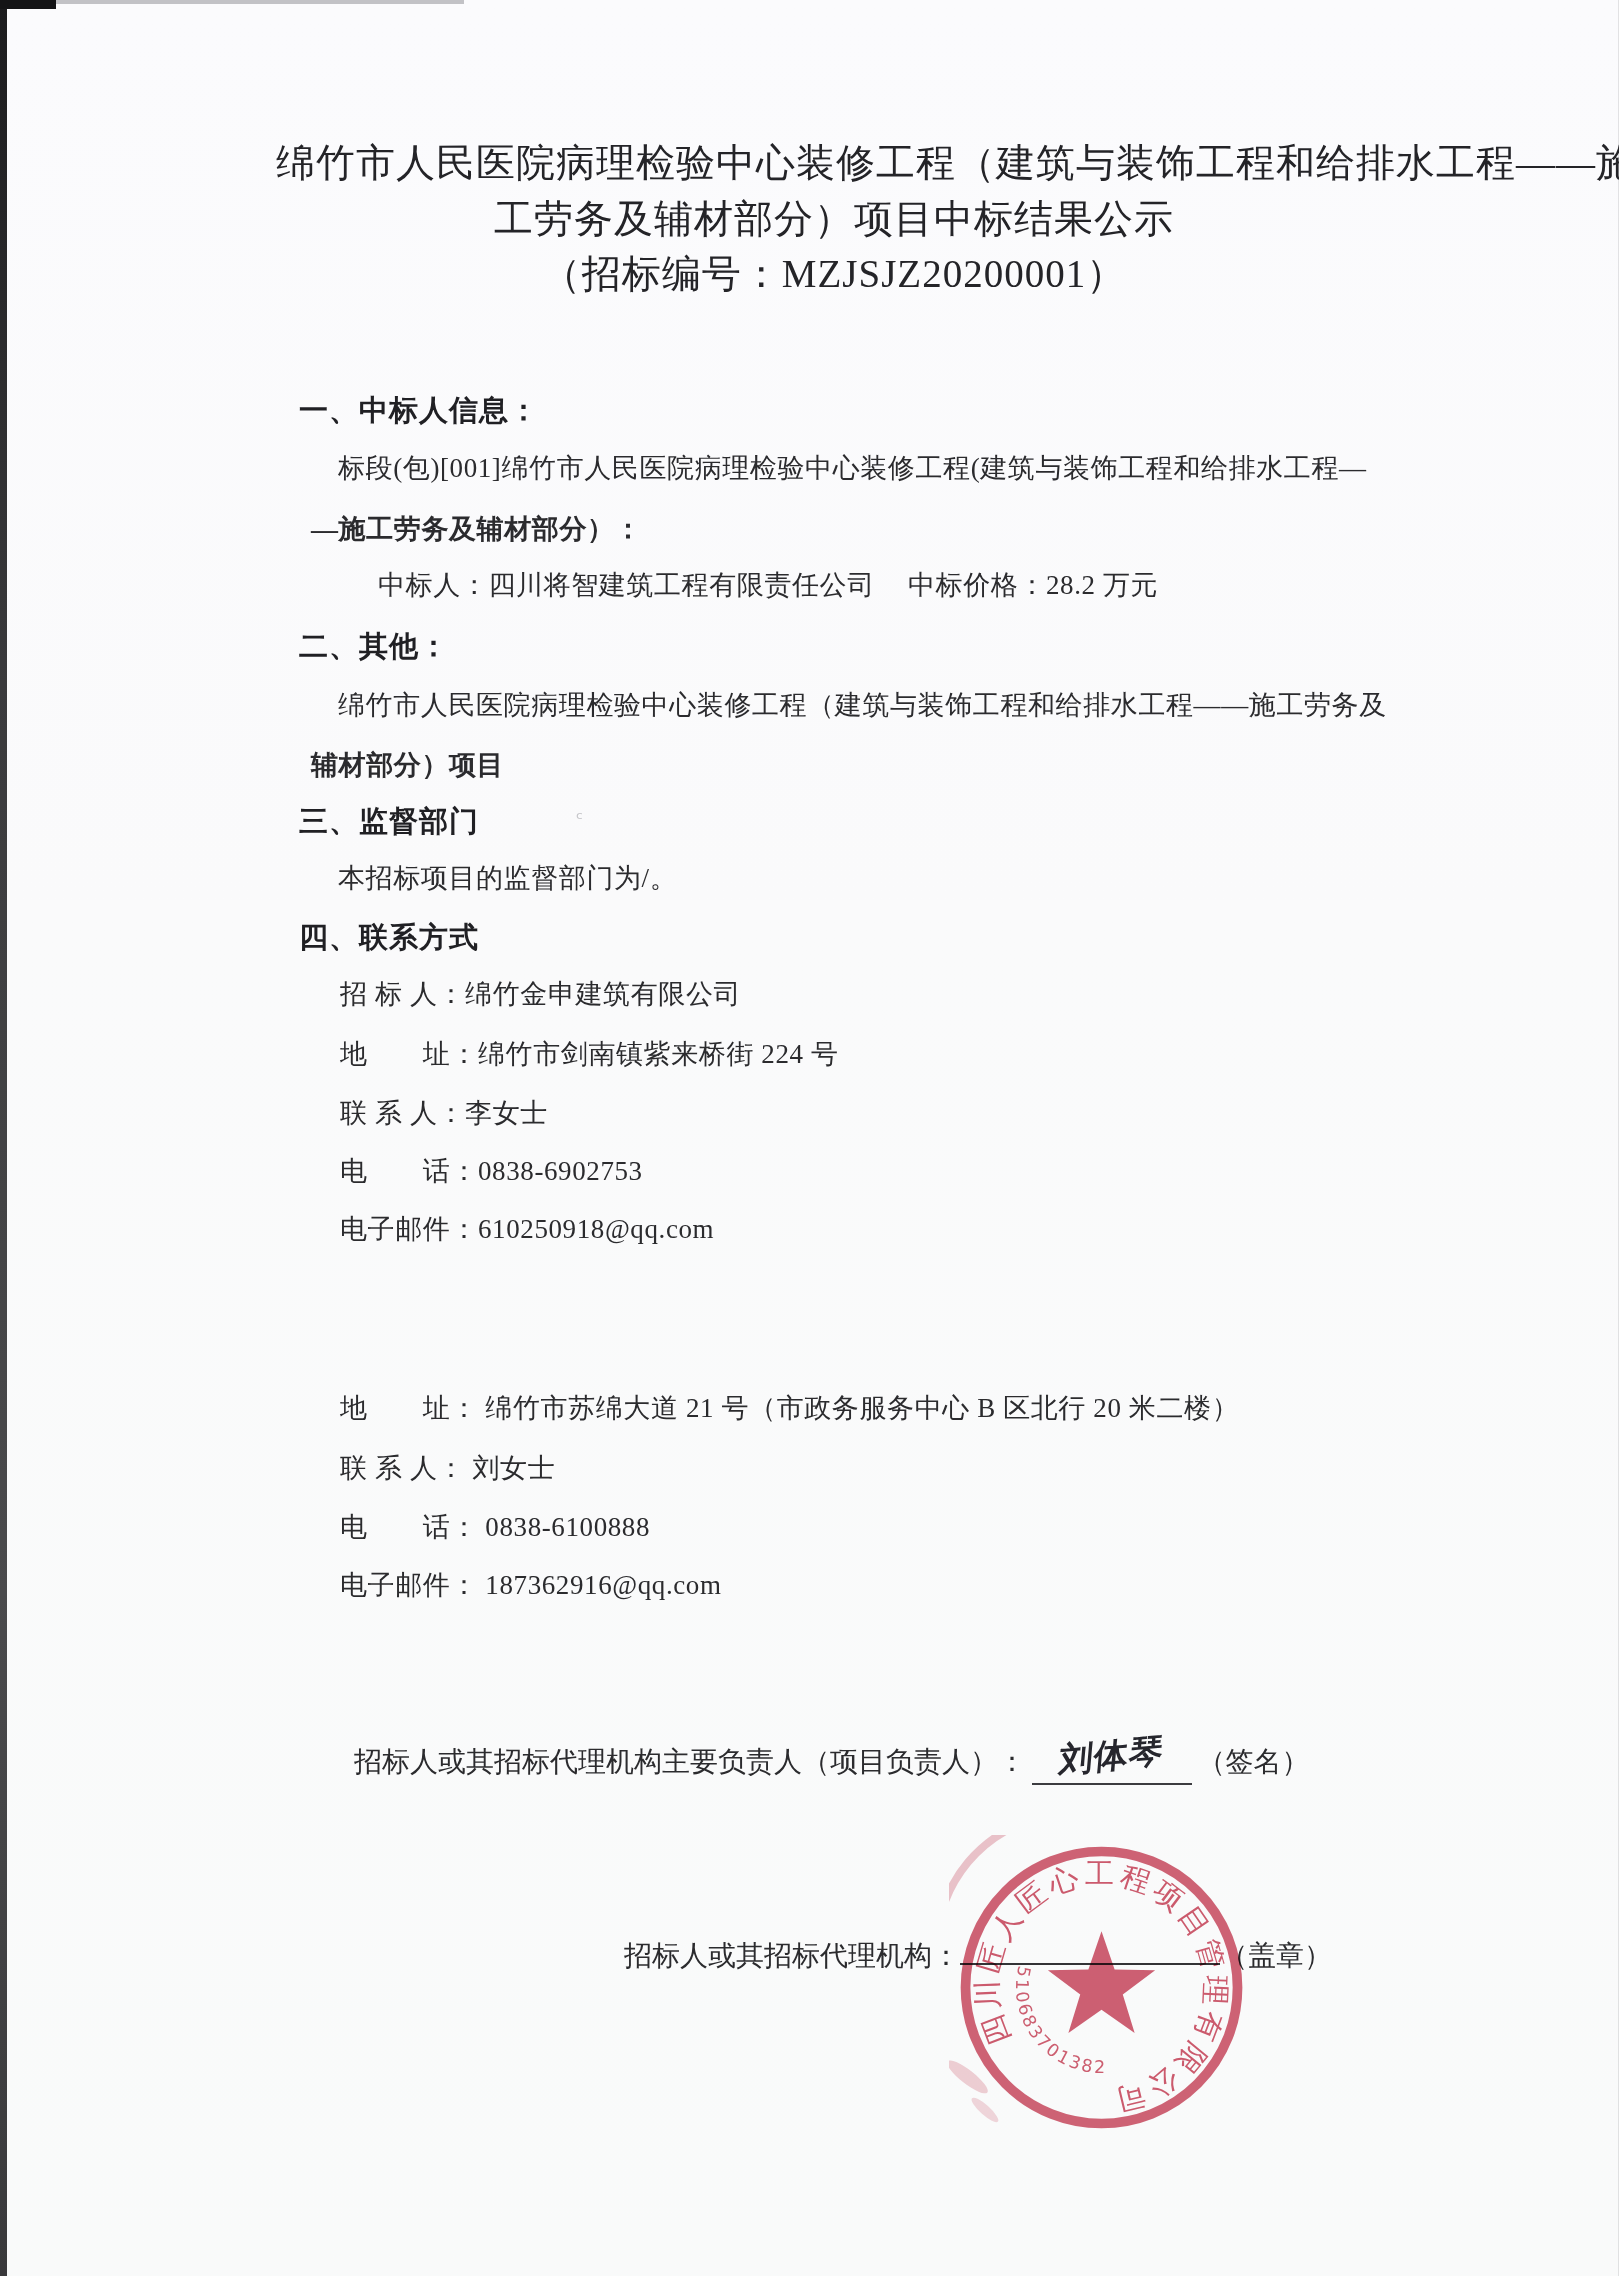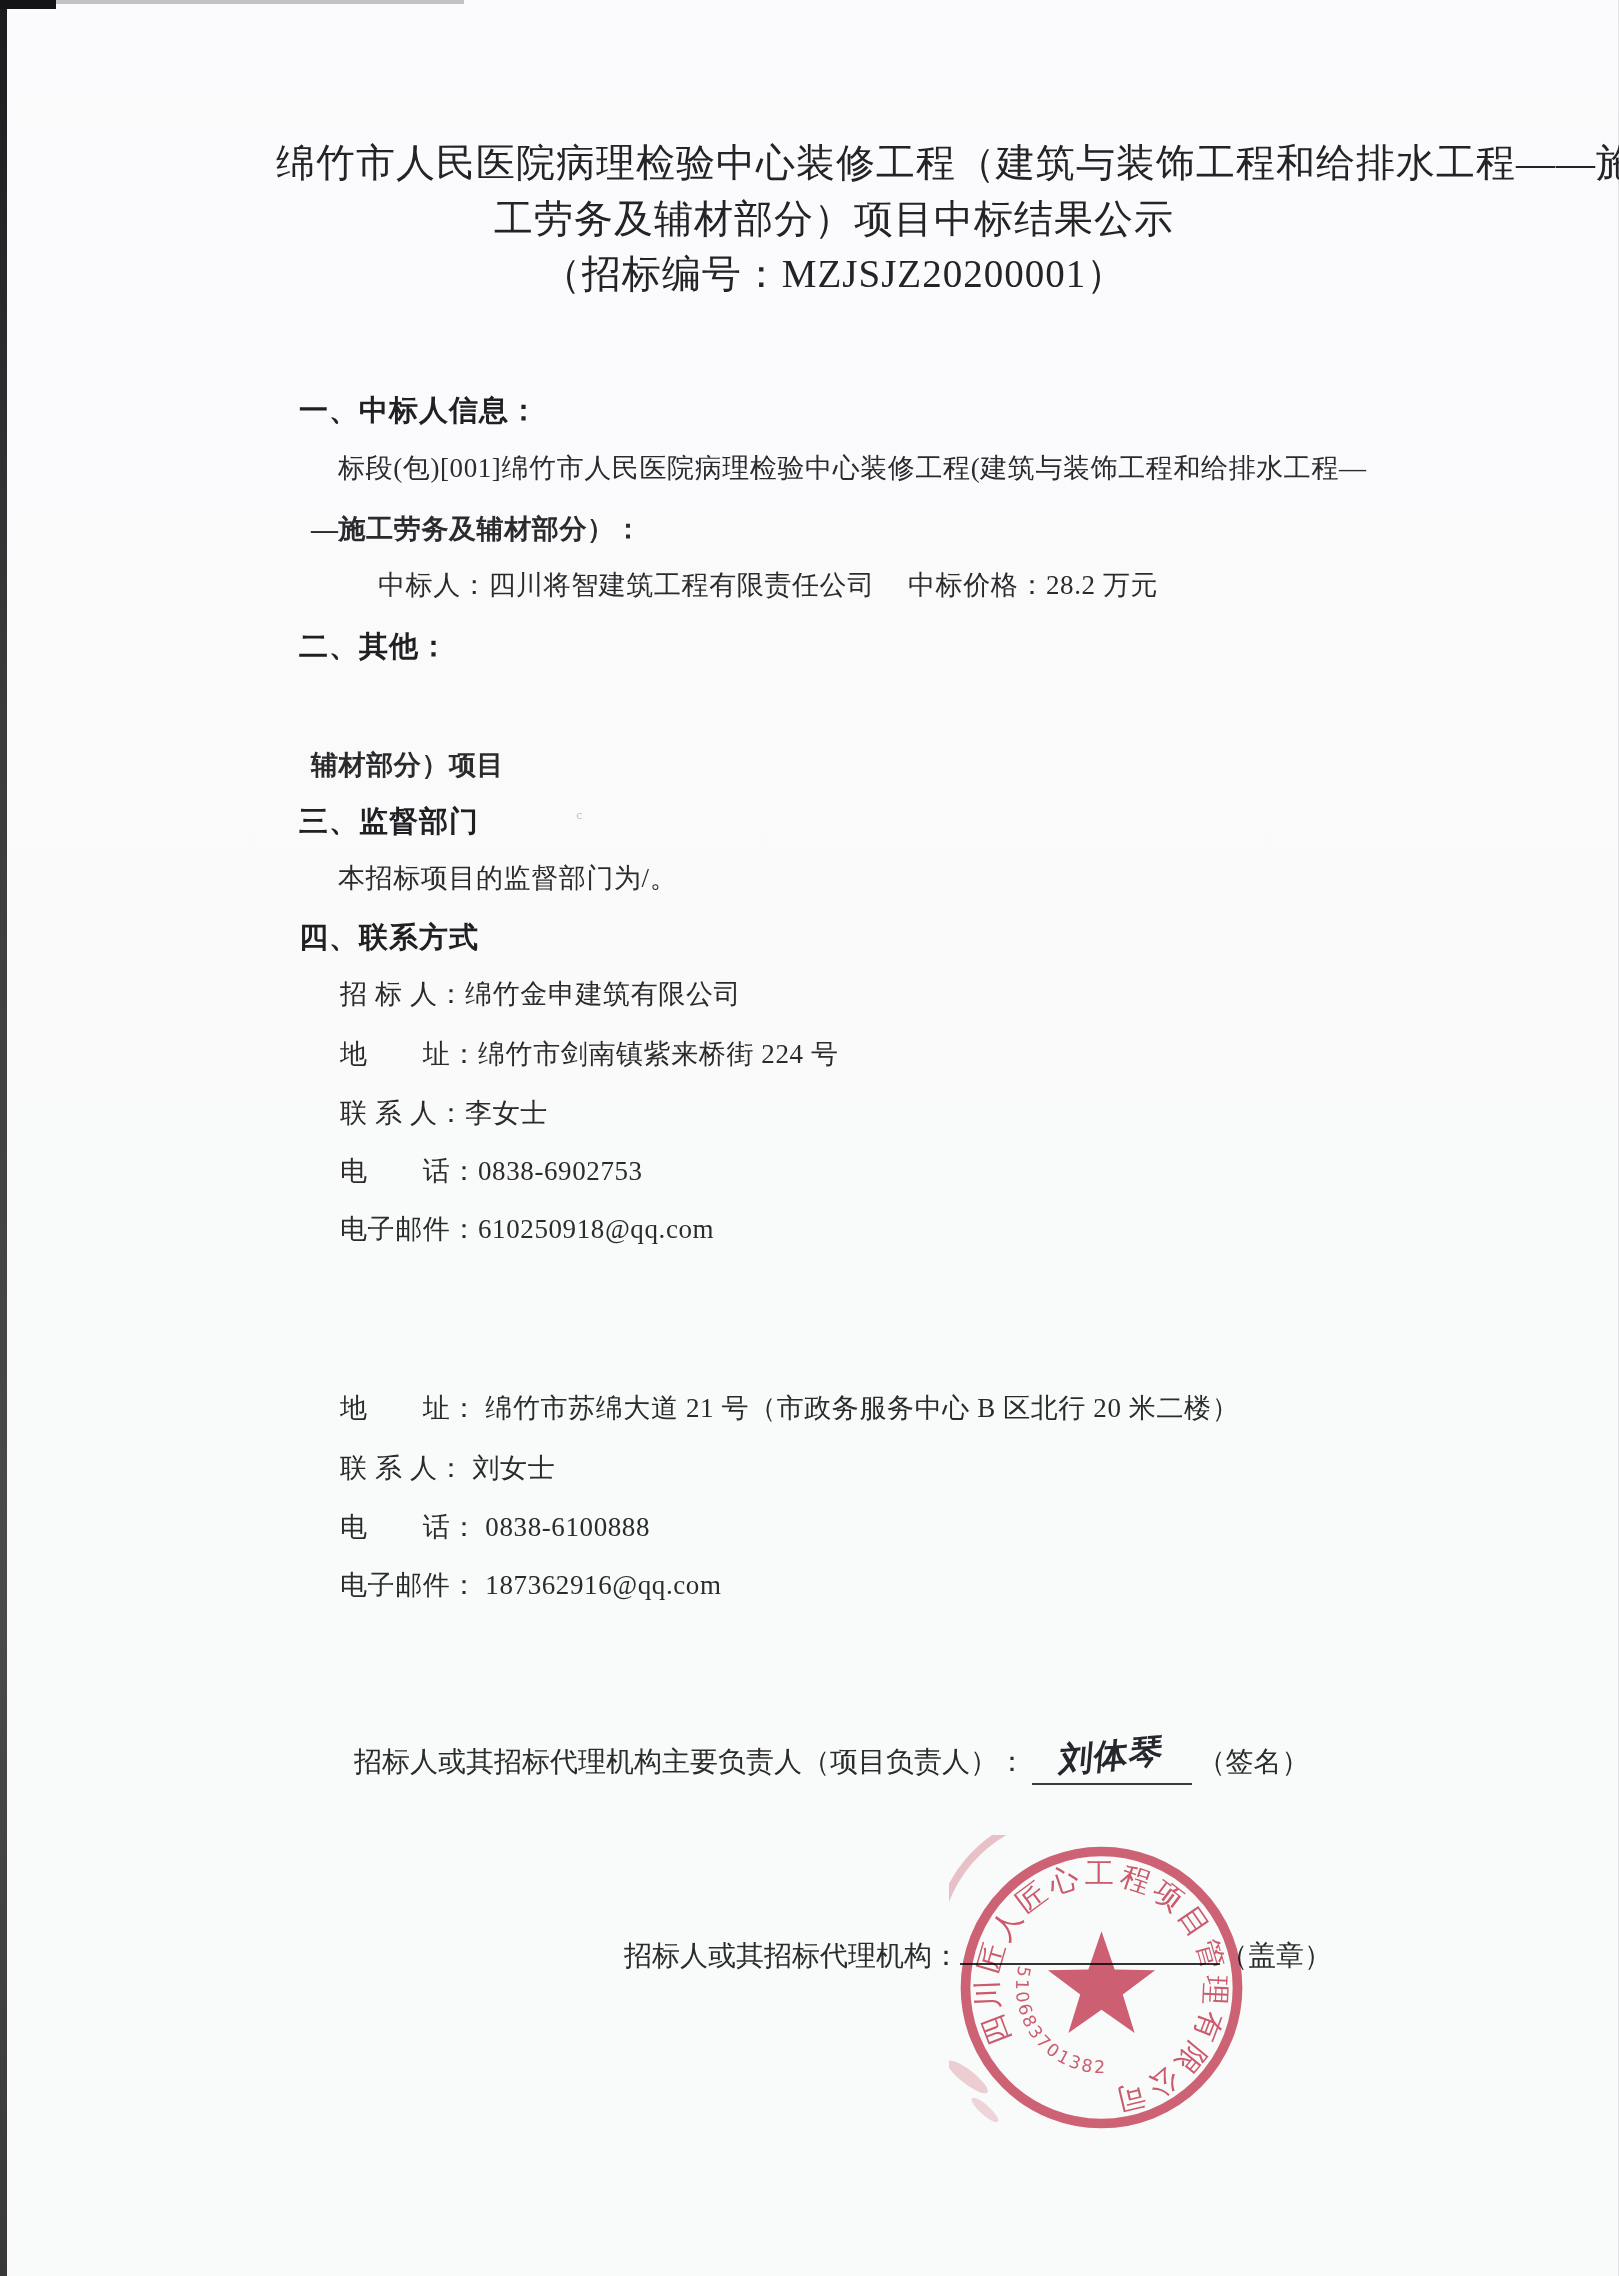--- a/index.html
+++ b/index.html
@@ -59,20 +59,21 @@
   <div class="t-line" style="top:192px;">工劳务及辅材部分）项目中标结果公示</div>
   <div class="t-line" style="top:247px;">（招标编号：MZJSJZ20200001）</div>
 
   <div class="heading" style="top:391px;">一、中标人信息：</div>
   <div class="body-line indent" style="top:450px;">标段(包)[001]绵竹市人民医院病理检验中心装修工程(建筑与装饰工程和给排水工程—</div>
   <div class="body-line flush" style="top:511px;">—施工劳务及辅材部分）：</div>
   <div class="body-line" style="left:378px;top:567px;"><span class="lbl">中标人：</span><span class="val">四川将智建筑工程有限责任公司</span></div>
   <div class="body-line" style="left:888px;top:567px;margin-left:20px;"><span class="lbl">中标价格：</span><span class="val">28.2 万元</span></div>
 
   <div class="heading" style="top:627px;">二、其他：</div>
+  <div class="body-line indent" style="top:687px;">绵竹市人民医院病理检验中心装修工程（建筑与装饰工程和给排水工程——施工劳务及</div>
   <div class="body-line flush" style="top:747px;">辅材部分）项目</div>
 
   <div class="heading" style="top:802px;">三、监督部门</div>
   <div class="body-line indent" style="top:860px;">本招标项目的监督部门为/。</div>
 
   <div class="heading" style="top:918px;text-align:center;">四、联系方式</div>
 
   <div class="body-line contact" style="top:976px;"><span>招 标 人：</span><span>绵竹金申建筑有限公司</span></div>
   <div class="body-line contact" style="top:1036px;"><span>地　　址：</span><span>绵竹市剑南镇紫来桥街 224 号</span></div>
   <div class="body-line contact" style="top:1095px;"><span>联 系 人：</span><span>李女士</span></div>

